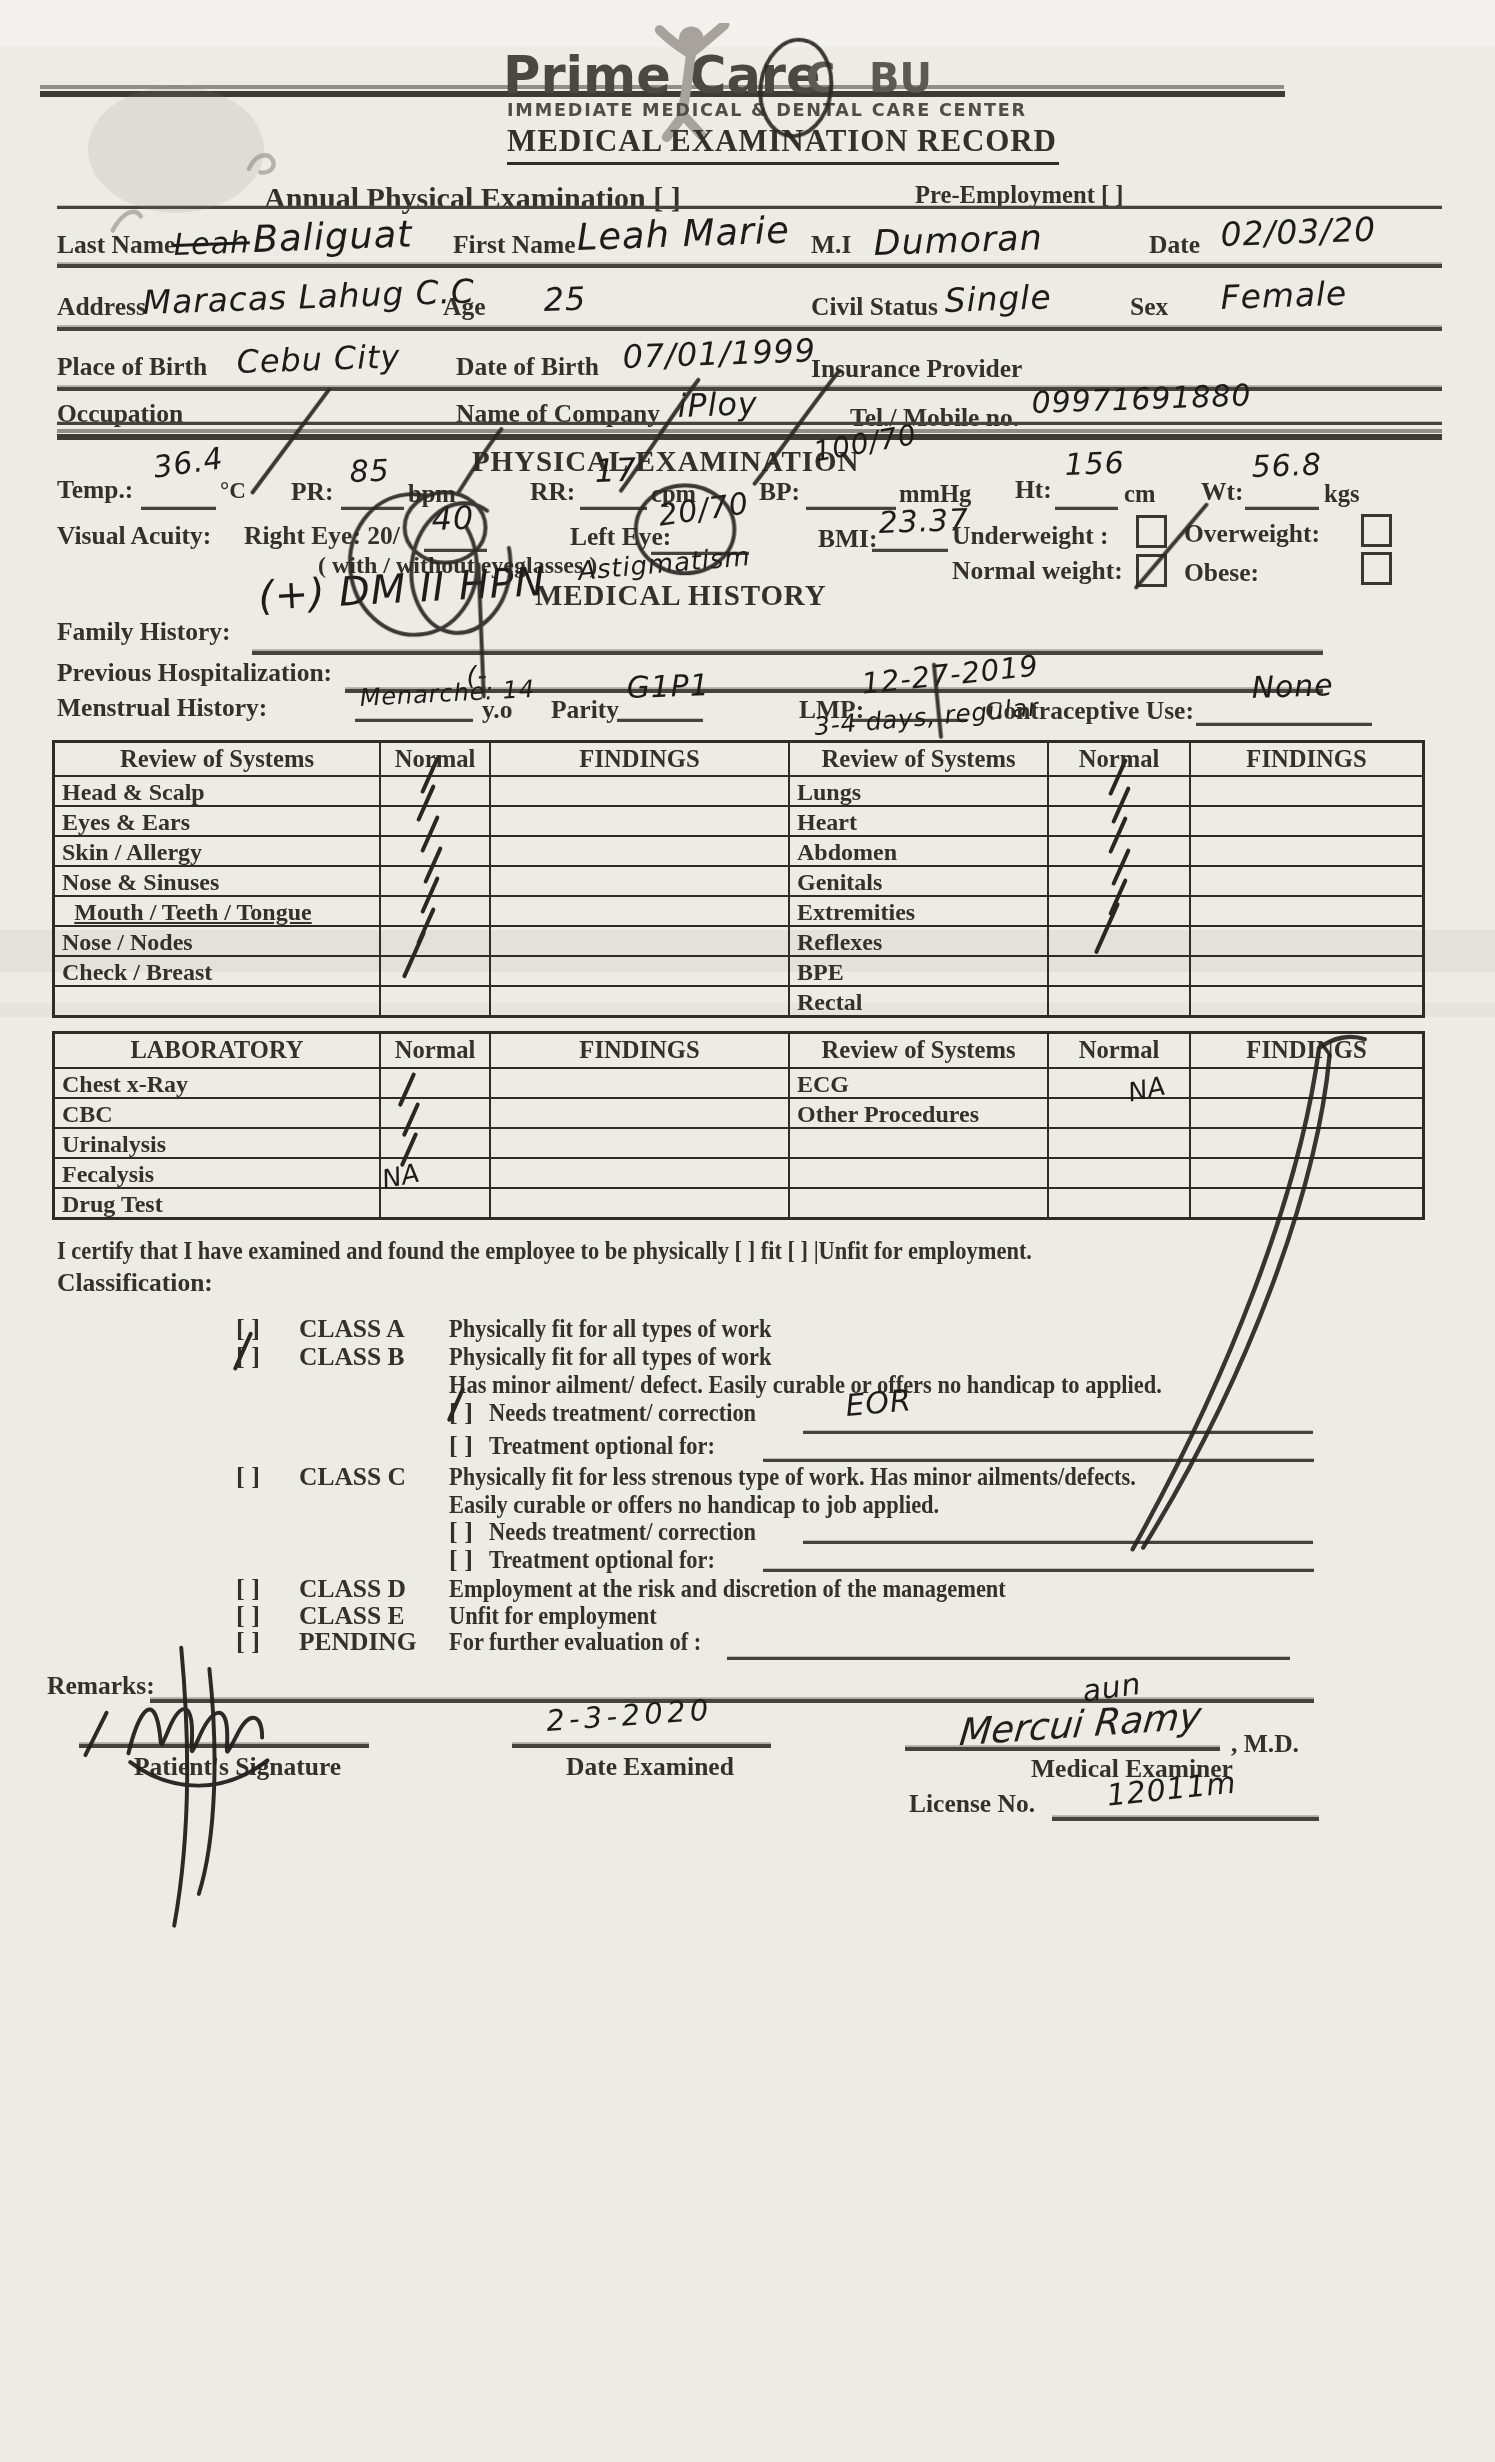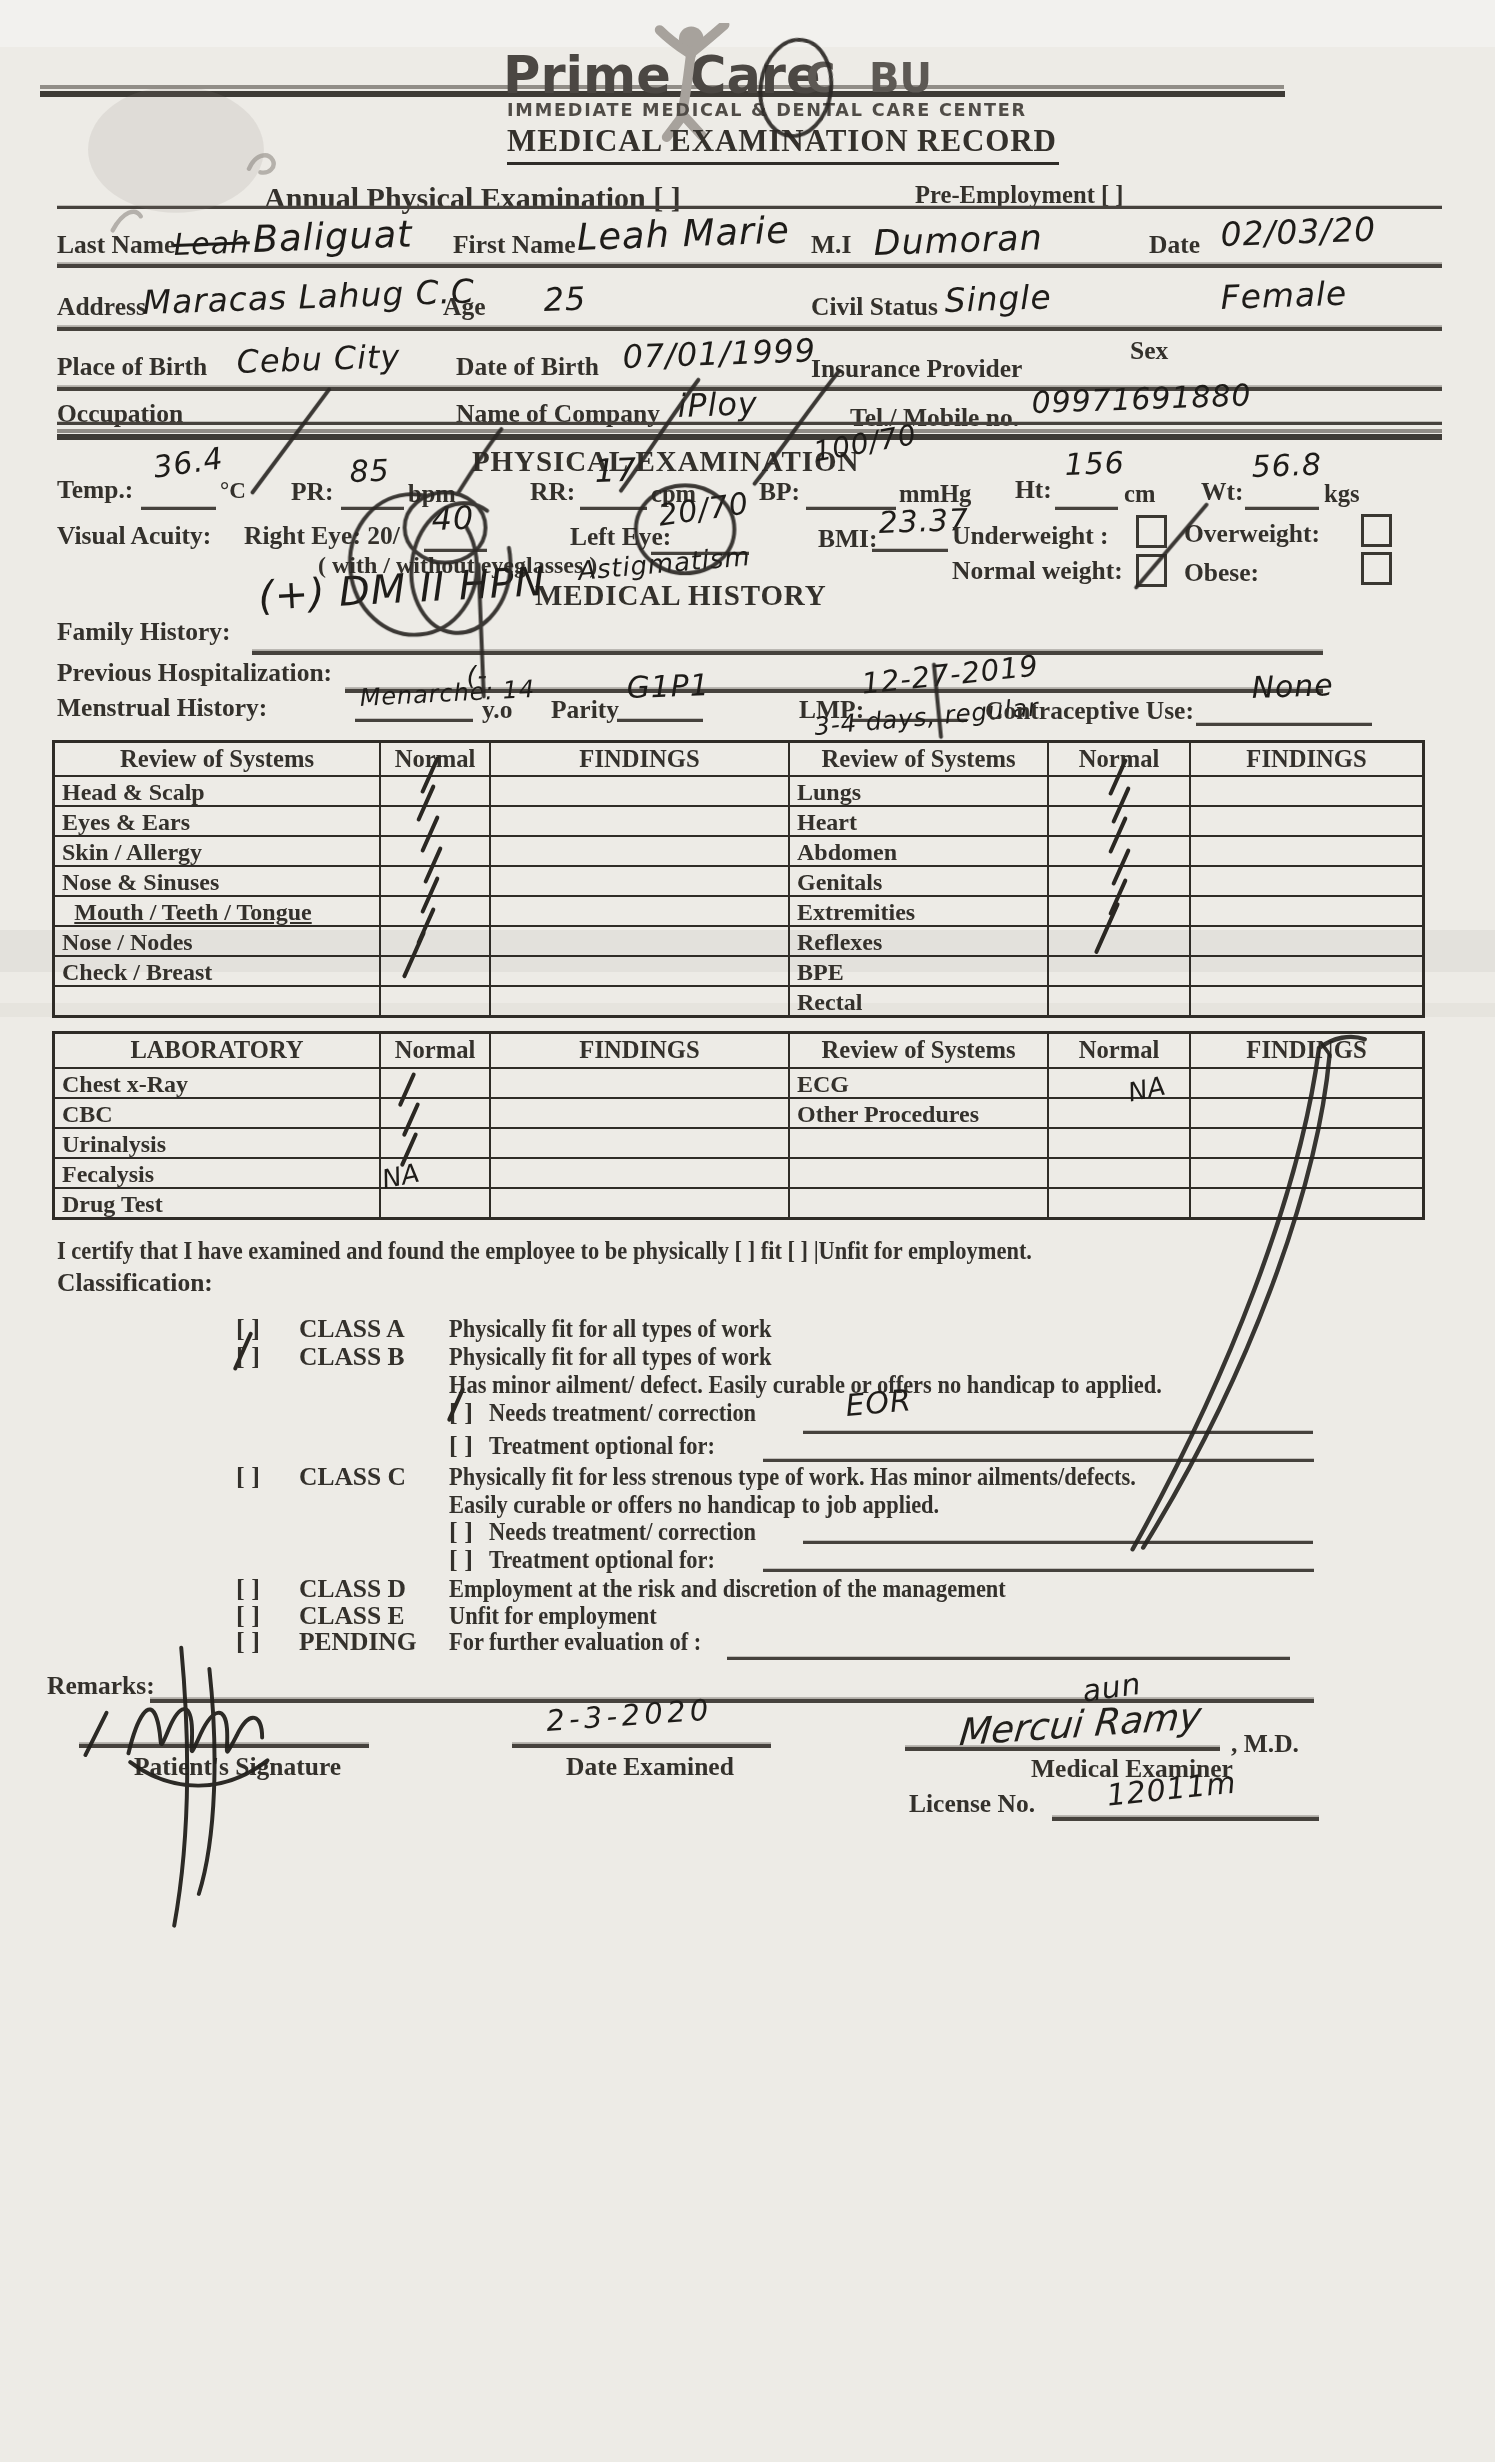--- a/index.html
+++ b/index.html
@@ -80,21 +80,21 @@
   <span class="lbl" style="left:1149px;top:230px;font-size:25.5px;">Date</span>
   <span class="hand" style="left:1220px;top:215px;font-size:33px;">02/03/20</span>
   <div class="rule" style="left:57px;top:264px;width:1385px;"></div>
 
   <span class="lbl" style="left:57px;top:292px;font-size:25.5px;">Address</span>
   <span class="hand" style="left:142px;top:283px;font-size:33px;">Maracas Lahug C.C</span>
   <span class="lbl" style="left:443px;top:292px;font-size:25.5px;">Age</span>
   <span class="hand" style="left:543px;top:281px;font-size:32px;">25</span>
   <span class="lbl" style="left:811px;top:292px;font-size:25.5px;">Civil Status</span>
   <span class="hand" style="left:944px;top:281px;font-size:33px;">Single</span>
-  <span class="lbl" style="left:1130px;top:292px;font-size:25.5px;margin-top:44px;">Sex</span>
+  <span class="lbl" style="left:1130px;top:292px;font-size:25.5px;">Sex</span>
   <span class="hand" style="left:1220px;top:278px;font-size:33px;">Female</span>
   <div class="rule" style="left:57px;top:327px;width:1385px;"></div>
 
   <span class="lbl" style="left:57px;top:352px;font-size:25.5px;">Place of Birth</span>
   <span class="hand" style="left:236px;top:343px;font-size:32px;">Cebu City</span>
   <span class="lbl" style="left:456px;top:352px;font-size:25.5px;">Date of Birth</span>
   <span class="hand" style="left:622px;top:338px;font-size:32px;">07/01/1999</span>
   <span class="lbl" style="left:811px;top:354px;font-size:25.5px;">Insurance Provider</span>
   <div class="rule" style="left:57px;top:387px;width:1385px;"></div>
 

